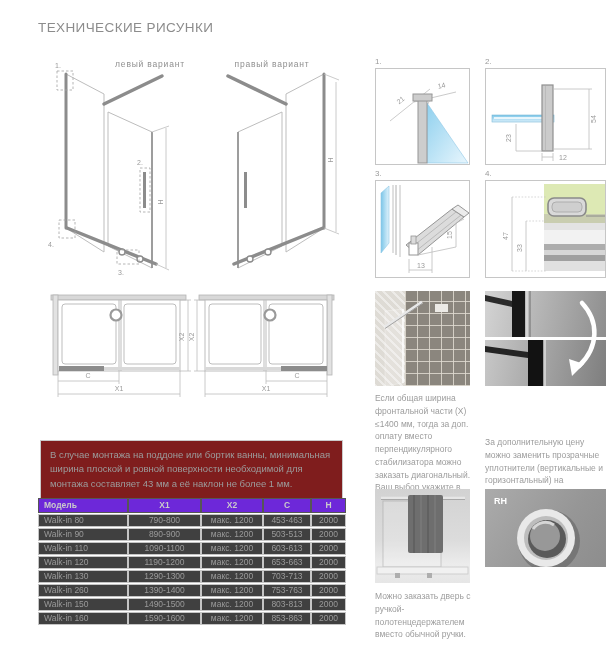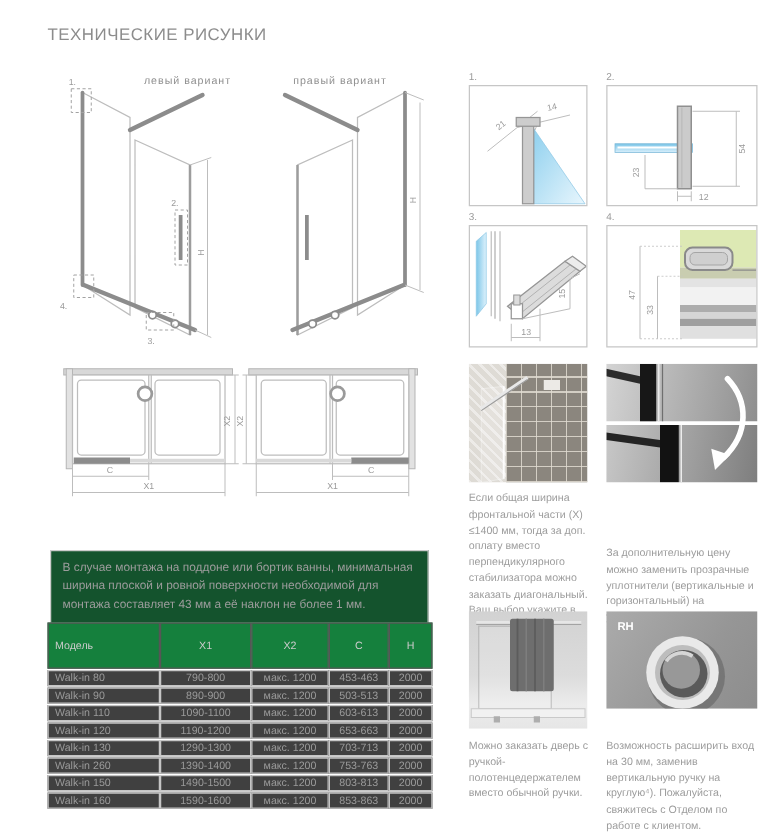--- a/index.html
+++ b/index.html
@@ -1,30 +1,30 @@
 <!DOCTYPE html>
 <html><head>
 <meta charset="utf-8">
 <style>
   html,body{margin:0;padding:0;background:#fff;}
   .page{position:relative;width:615px;height:672px;background:#ffffff;overflow:hidden;
         font-family:"Liberation Sans",sans-serif;}
   .abs{position:absolute;}
   .title{font-size:13.5px;color:#8c8c8c;letter-spacing:0.4px;font-weight:normal;}
-  .note-box{border:1px solid #cbcbcb;background:#14532d;color:#9c9c9c;
+  .note-box{border:1px solid #cbcbcb;background:#7f1d1d;color:#9c9c9c;
             font-size:9.5px;line-height:1.5;padding:7px 9px;box-sizing:border-box;}
   .info-text{color:#9c9c9c;font-size:8.5px;line-height:1.5;}
   .detail-label{font-size:8px;color:#9a9a9a;}
   .detail-box{border:1px solid #c6c6c6;background:#fff;box-sizing:border-box;}
   .photo{overflow:hidden;}
   
   table.spec{border-collapse:separate;border-spacing:0 1px;width:308px;
              font-size:8.5px;color:#9a9a9a;table-layout:fixed;}
-  table.spec th{background:#15803d;color:#cbcbcb;font-weight:normal;height:13px;
-                line-height:13px;padding:11px 5px;text-align:center;border:1px solid #565656;}
+  table.spec th{background:#6d28d9;color:#cbcbcb;font-weight:bold;height:13px;
+                line-height:13px;padding:0 5px;text-align:center;border:1px solid #565656;}
   table.spec th:first-child{text-align:left;}
   table.spec td{background:#404040;border:1px solid #c5c5c5;height:11px;line-height:11px;
                 padding:0 5px;text-align:center;white-space:nowrap;overflow:hidden;}
   table.spec td:first-child{text-align:left;}
   
   svg{display:block;}
   svg .panel{fill:#fff;stroke:#bdbdbd;stroke-width:1;}
   svg .thick{stroke:#8c8c8c;stroke-width:3;stroke-linecap:round;}
   svg .brace{stroke:#8c8c8c;stroke-width:3.5;stroke-linecap:round;}
   svg .mid{stroke:#9d9d9d;stroke-width:2;}
@@ -388,15 +388,14 @@
       <circle cx="61" cy="49" r="29" fill="#e9e9e9"></circle>
       <circle cx="61" cy="49" r="22" fill="#bdbdbd"></circle>
       <circle cx="62" cy="50" r="19" fill="#5a5a5a"></circle>
       <circle cx="60" cy="47" r="15" fill="#989898"></circle>
       <path d="M48,40 a15,15 0 0 1 21,-4" stroke="#d6d6d6" stroke-width="3" fill="none"></path>
     </svg>
     <span class="rh-label">RH</span>
   </div>
 
   <div class="abs info-text" style="left:375px;top:590px;width:100px;">Можно заказать дверь с ручкой-полотенцедержателем вместо обычной ручки.</div>
-  <div class="abs info-text" style="left:485px;top:590px;width:124px;">Возможность расширить вход на 30 мм, заменив вертикальную ручку на круглую⁴). Пожалуйста, свяжитесь с Отделом по работе с клиентом.</div>
 
 </div>
 
 </body></html>

